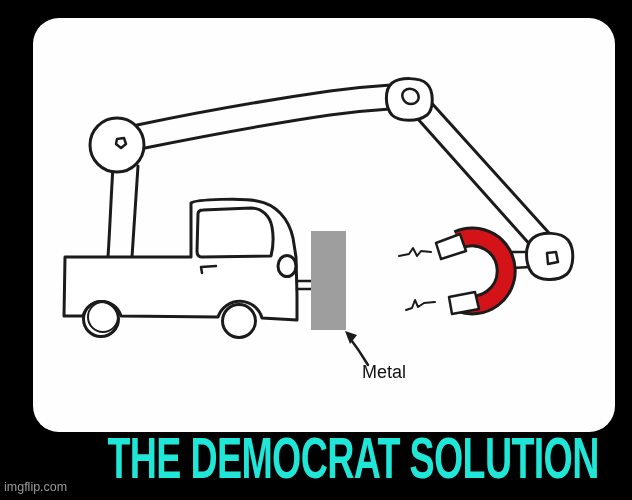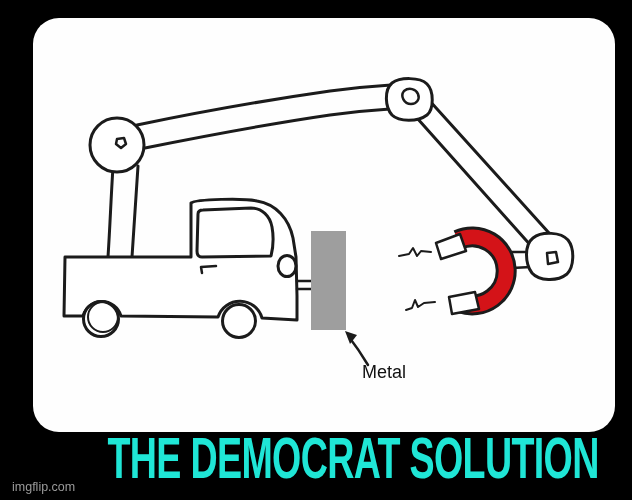--- a/index.html
+++ b/index.html
@@ -25,21 +25,21 @@
   .head-fill{fill:var(--line,#1b1b1b);stroke:none;}
   .label{fill:#111;font:18px "Liberation Sans",sans-serif;}
   .caption{
     position:absolute;top:430px;left:0;width:632px;text-align:center;
     font-family:"Liberation Sans",sans-serif;font-weight:bold;
     font-size:57px;line-height:1;letter-spacing:-1px;white-space:nowrap;
     color:var(--caption,#1fe6d6);
     transform:scaleX(0.66);transform-origin:50% 0;
   }
   .watermark{
-    position:absolute;left:12px;top:480px;
+    position:absolute;left:4px;top:480px;
     font-size:12.5px;color:var(--watermark,#9a9a9a);
   }
 </style>
 </head>
 <body>
 
 <div class="stage">
 
   <div class="panel"></div>
 

